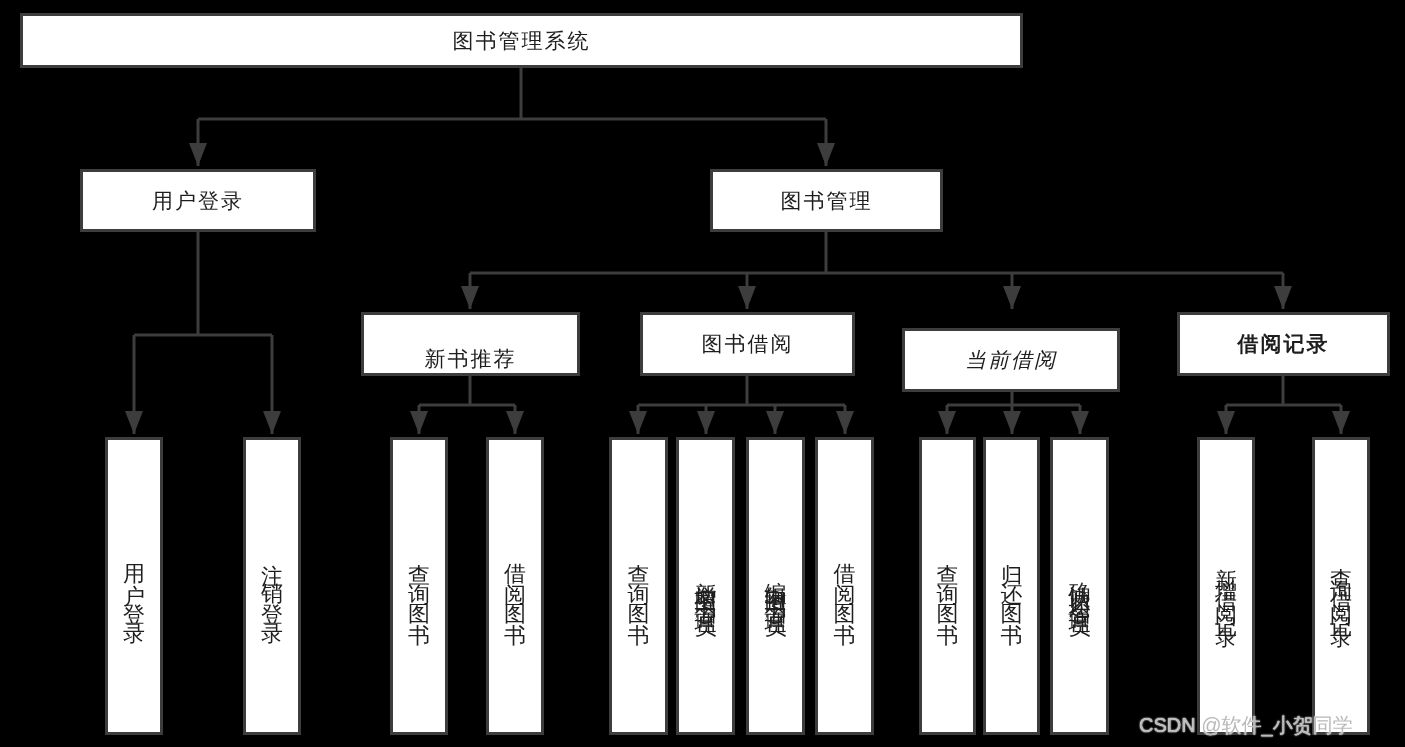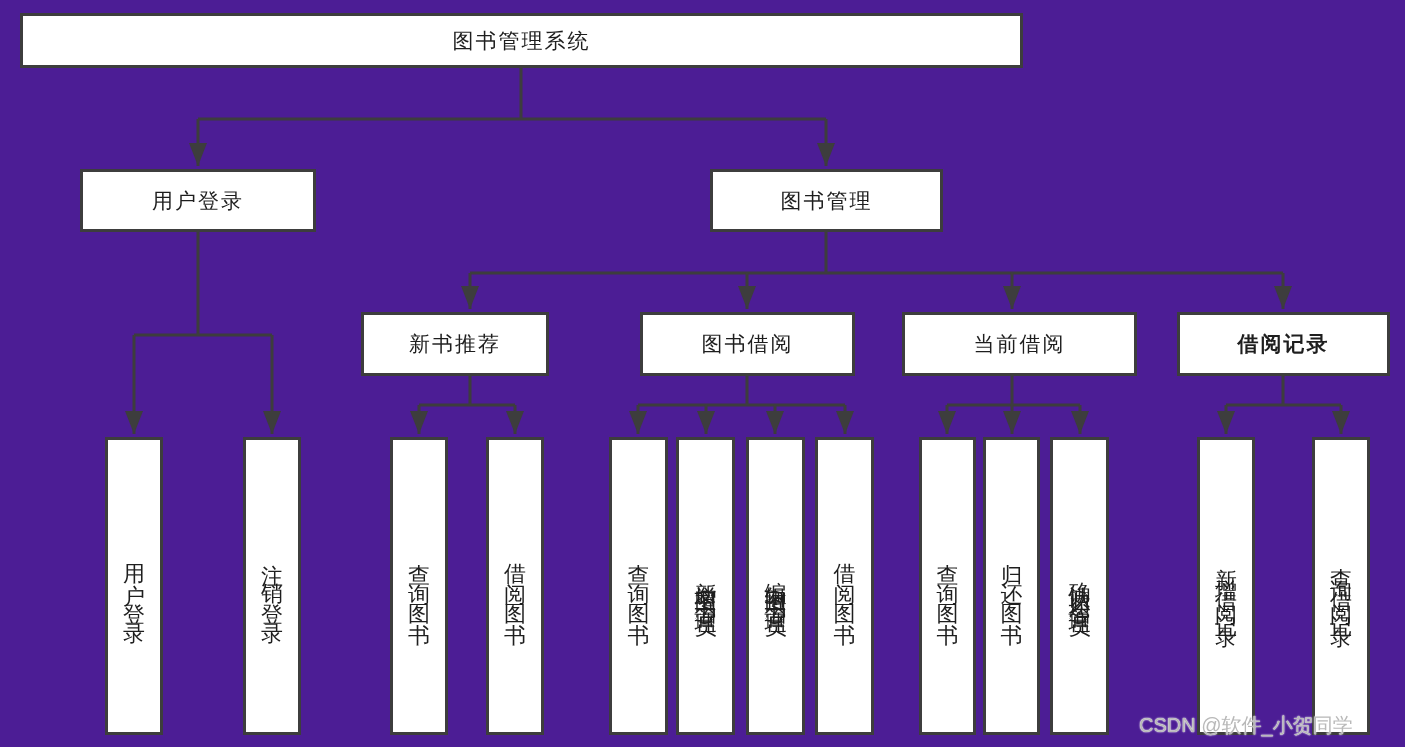--- a/index.html
+++ b/index.html
@@ -5,21 +5,21 @@
   html, body {
     margin: 0;
     padding: 0;
     background: #ffffff;
     font-family: "Liberation Sans", "DejaVu Sans", sans-serif;
   }
   #stage {
     position: relative;
     width: 1405px;
     height: 747px;
-    background: #4c1d95;
+    background: #000000;
     overflow: hidden;
     color: #1e1e1e;
   }
   #wires {
     position: absolute;
     left: 0; top: 0;
     width: 1405px;
     height: 747px;
   }
   .box {
@@ -112,27 +112,27 @@
     <span>图书管理系统</span>
   </div>
 
   <div class="box hbox" style="left:80px; top:169px; width:236px; height:63px;">
     <span>用户登录</span>
   </div>
   <div class="box hbox" style="left:710px; top:169px; width:233px; height:63px;">
     <span>图书管理</span>
   </div>
 
-  <div class="box hbox" style="left:361px; top:312px; width:188px; height:64px;">
+  <div class="box hbox" style="left:361px; top:312px; width:219px; height:64px;align-items:flex-end;">
     <span>新书推荐</span>
   </div>
   <div class="box hbox" style="left:640px; top:312px; width:215px; height:64px;">
     <span>图书借阅</span>
   </div>
-  <div class="box hbox" style="left:902px; top:312px; width:235px; height:64px;">
+  <div class="box hbox" style="left:902px; top:328px; width:218px; height:64px;font-style:italic;">
     <span>当前借阅</span>
   </div>
   <div class="box hbox" style="left:1177px; top:312px; width:213px; height:64px;font-weight:bold;">
     <span>借阅记录</span>
   </div>
 
   <div class="box vbox v-wide" style="left:105px; top:437px; width:58px; height:298px;">
     <span>用户登录</span>
   </div>
   <div class="box vbox v-wide" style="left:243px; top:437px; width:58px; height:298px;">

